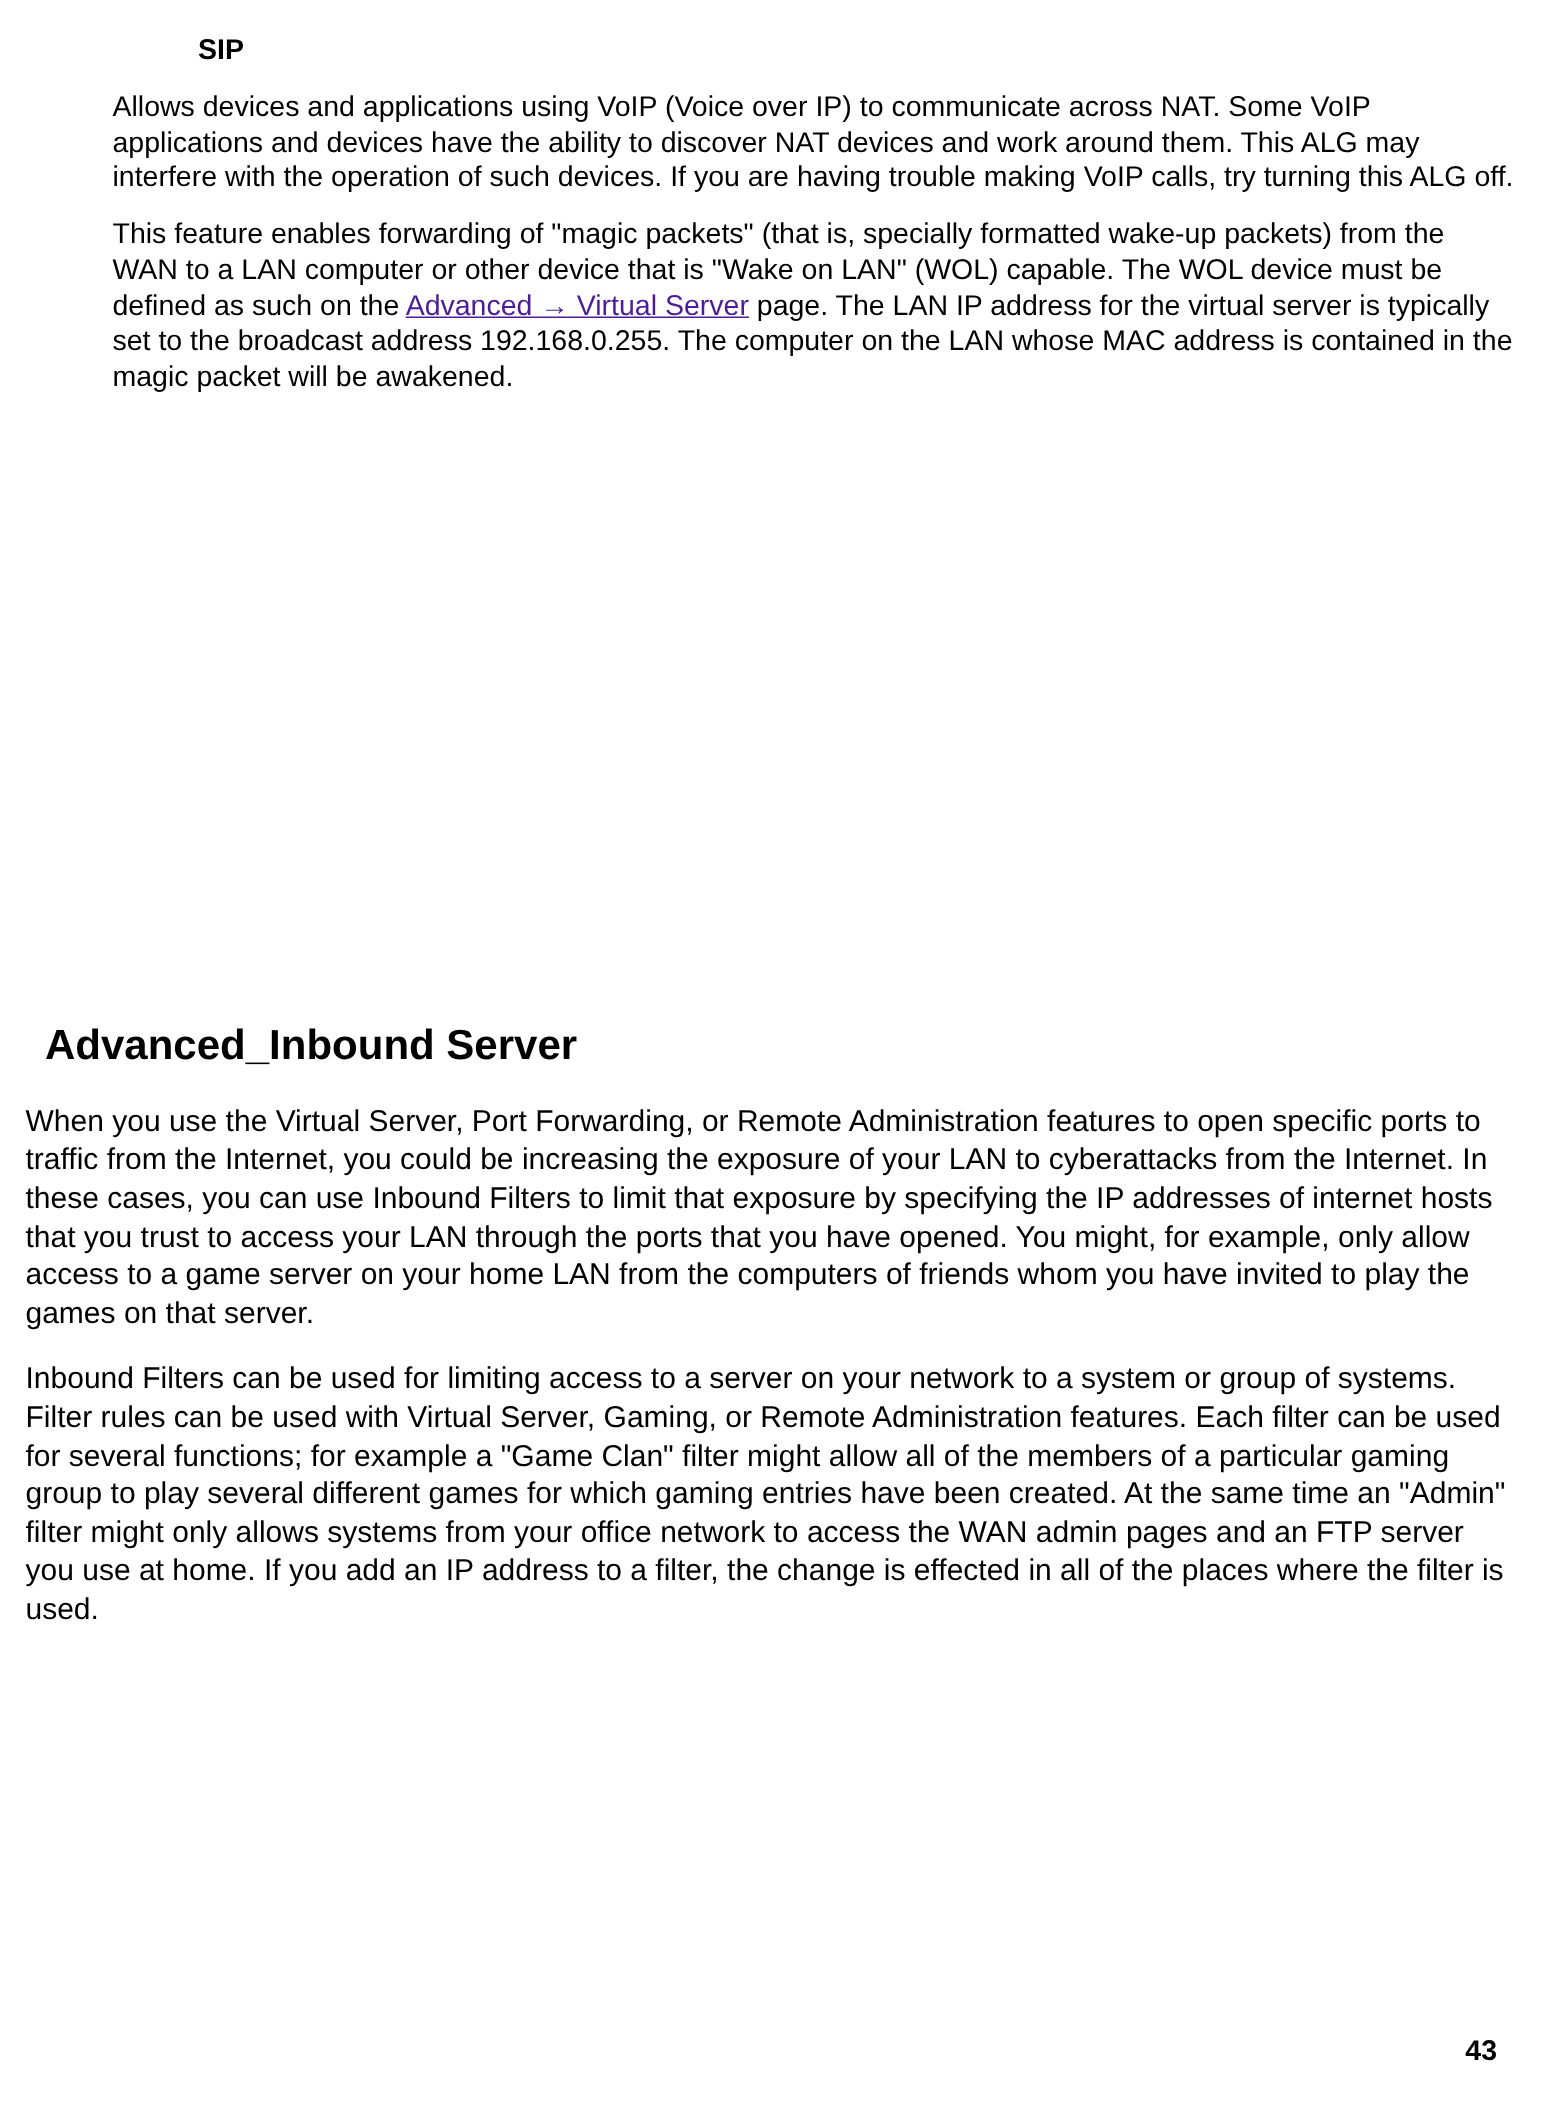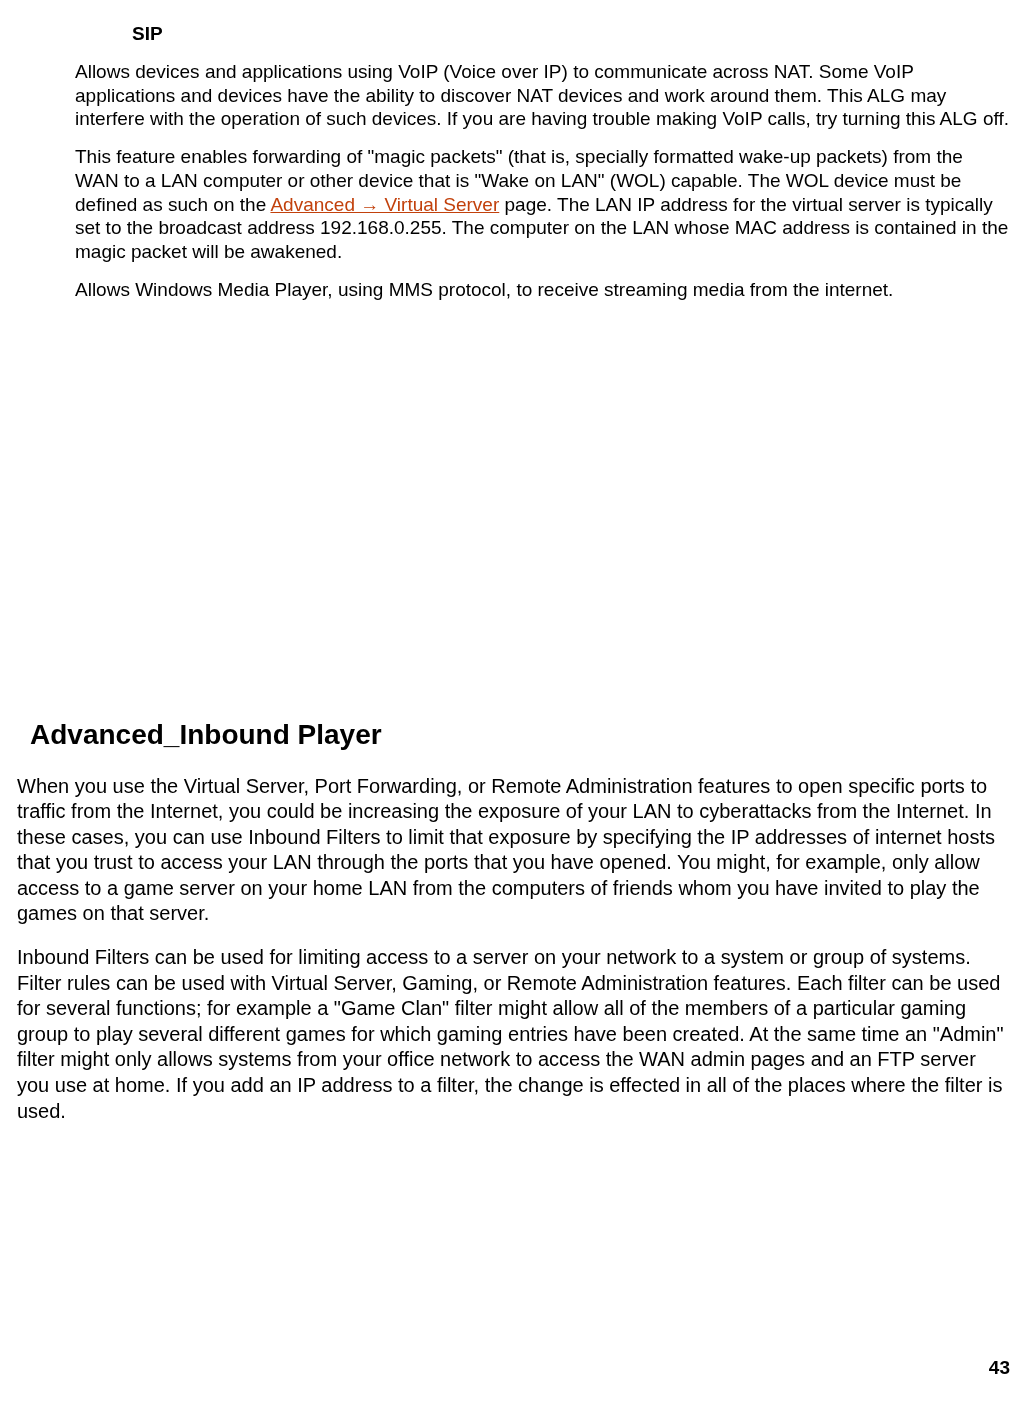--- a/index.html
+++ b/index.html
@@ -37,41 +37,40 @@
     }
     .intro-p {
       font-size: 20px;
       margin-top: 18px;
       margin-bottom: 18px;
       margin-left: -58px;
       margin-right: 4px;
       line-height: 1.28;
     }
     a.link {
-      color: #c2410c;
+      color: #4c1d95;
       text-decoration: underline;
       text-align: center;
     }
     .page-number {
       position: absolute;
       bottom: 30px;
-      right: 20px;
+      right: 32px;
       font-weight: bold;
       font-size: 19px;
     }
   </style>
 </head>
 <body>
 
 <div class="content">
   <div class="term">SIP</div>
   <div class="desc">Allows devices and applications using VoIP (Voice over IP) to communicate across NAT. Some VoIP applications and devices have the ability to discover NAT devices and work around them. This ALG may interfere with the operation of such devices. If you are having trouble making VoIP calls, try turning this ALG off.</div>
 
   <div class="desc"><span>This feature enables forwarding of "magic packets" (that is, specially formatted wake-up packets) from the WAN to a LAN computer or other device that is "Wake on LAN" (WOL) capable. The WOL device must be defined as such on the </span><a href="#" class="link">Advanced → Virtual Server</a><span> page. The LAN IP address for the virtual server is typically set to the broadcast address 192.168.0.255. The computer on the LAN whose MAC address is contained in the magic packet will be awakened.</span></div>
 
-  <div class="desc">Allows Windows Media Player, using MMS protocol, to receive streaming media from the internet.</div>
 
-  <div class="section-title">Advanced_Inbound Player</div>
+  <div class="section-title">Advanced_Inbound Server</div>
   <div class="intro-p">When you use the Virtual Server, Port Forwarding, or Remote Administration features to open specific ports to traffic from the Internet, you could be increasing the exposure of your LAN to cyberattacks from the Internet. In these cases, you can use Inbound Filters to limit that exposure by specifying the IP addresses of internet hosts that you trust to access your LAN through the ports that you have opened. You might, for example, only allow access to a game server on your home LAN from the computers of friends whom you have invited to play the games on that server.</div>
   <div class="intro-p">Inbound Filters can be used for limiting access to a server on your network to a system or group of systems. Filter rules can be used with Virtual Server, Gaming, or Remote Administration features. Each filter can be used for several functions; for example a "Game Clan" filter might allow all of the members of a particular gaming group to play several different games for which gaming entries have been created. At the same time an "Admin" filter might only allows systems from your office network to access the WAN admin pages and an FTP server you use at home. If you add an IP address to a filter, the change is effected in all of the places where the filter is used.</div>
 </div>
 
 <div class="page-number">43</div>
 
 </body></html>

